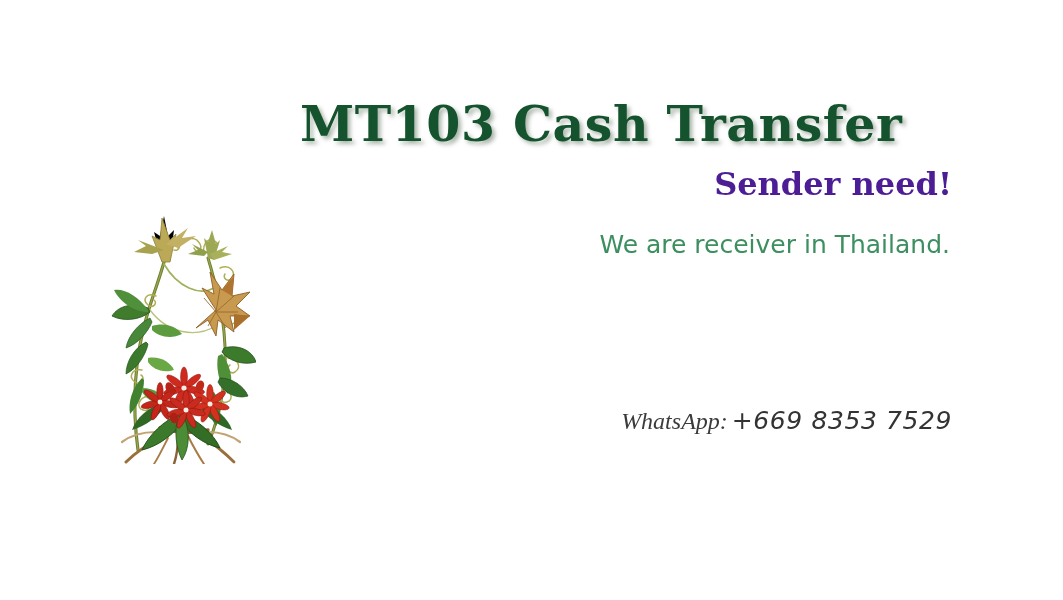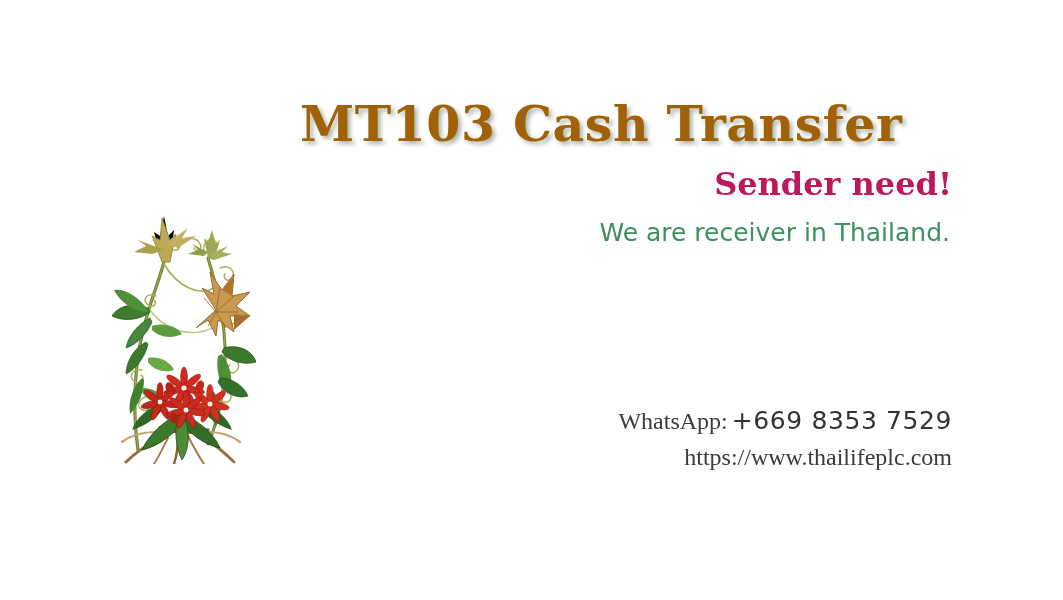--- a/index.html
+++ b/index.html
@@ -33,56 +33,57 @@
     left: 300px;
     top: 96px;
     width: 656px;
   }
   #main-title {
     font-family: "DejaVu Serif", serif;
     font-weight: bold;
     font-size: 49px;
     line-height: 56px;
     letter-spacing: 0.5px;
-    color: #a16207;
+    color: #14532d;
     text-align: left;
     white-space: nowrap;
     text-shadow: 3px 3px 4px rgba(120,135,120,0.62);
   }
   #subtitle {
     font-family: "DejaVu Serif", serif;
     font-weight: bold;
     font-size: 32px;
     line-height: 40px;
-    color: #be185d;
+    color: #4c1d95;
     text-align: right;
     margin-top: 12px;
     padding-right: 4px;
     white-space: nowrap;
   }
   #tagline {
     font-family: "DejaVu Sans", sans-serif;
     font-weight: 400;
     font-size: 25px;
     line-height: 34px;
     color: #3d8f60;
     text-align: right;
     padding-right: 6px;
-    margin-top: 12px;
+    margin-top: 24px;
     white-space: nowrap;
   }
 
   
   #contact-block {
     position: absolute;
     left: 520px;
     top: 404px;
     width: 432px;
     text-align: right;
     color: #3b3b3b;
+    font-style: italic;
   }
   .contact-line {
     white-space: nowrap;
     line-height: 33px;
   }
   .c-label {
     font-family: "Liberation Serif", serif;
     font-size: 24px;
     color: #3b3b3b;
   }
@@ -264,20 +265,17 @@
   </div>
 
   <div id="contact-block">
 
     <div class="contact-line">
       <span class="c-label">WhatsApp:</span>
       <span class="c-value-num">+669 8353 7529</span>
     </div>
 
 
-    <div class="contact-line" id="contact-url">
-      <span class="c-value-txt">https://www.thailifeplc.com</span>
-    </div>
 
 
   </div>
 
 </div>
 
 </body></html>

